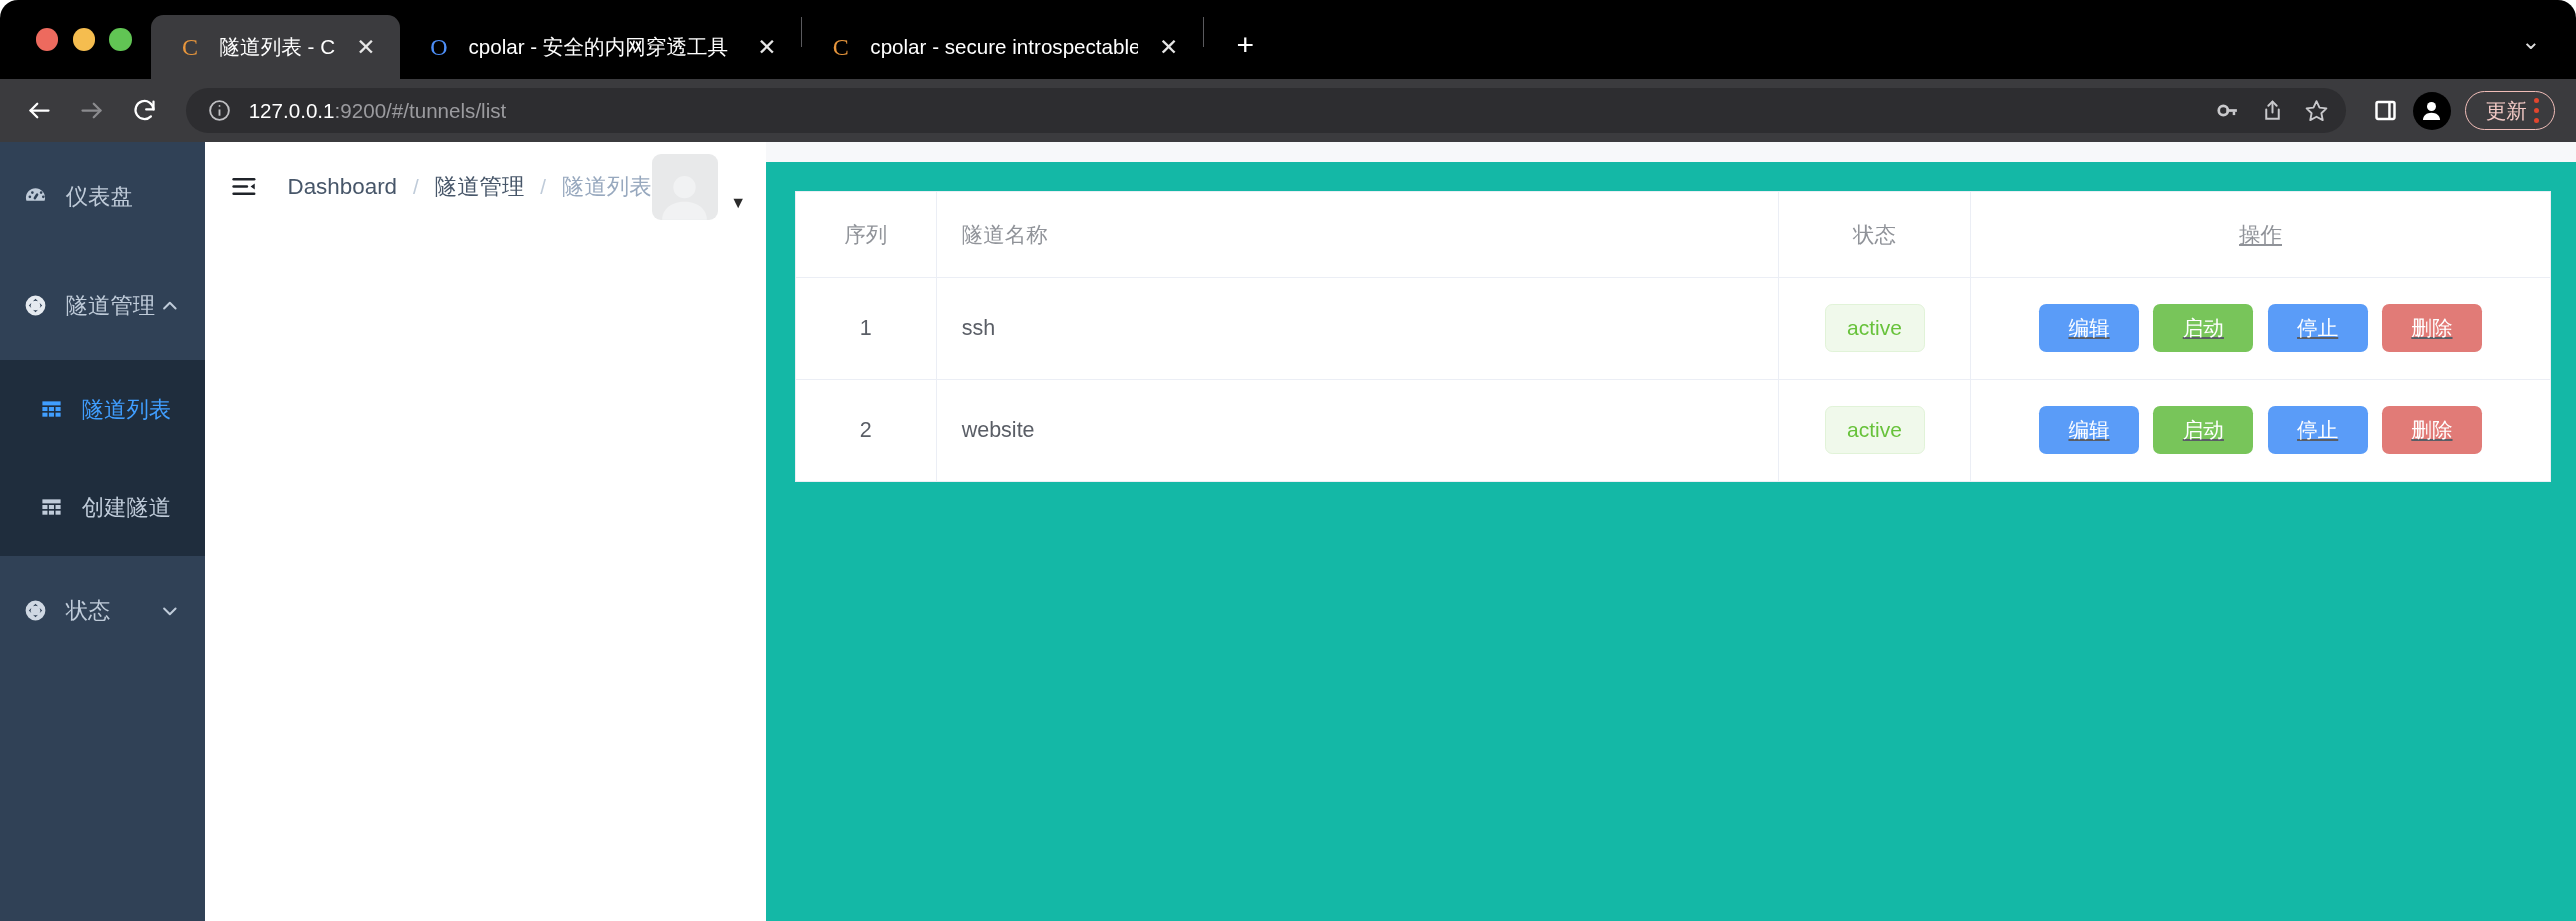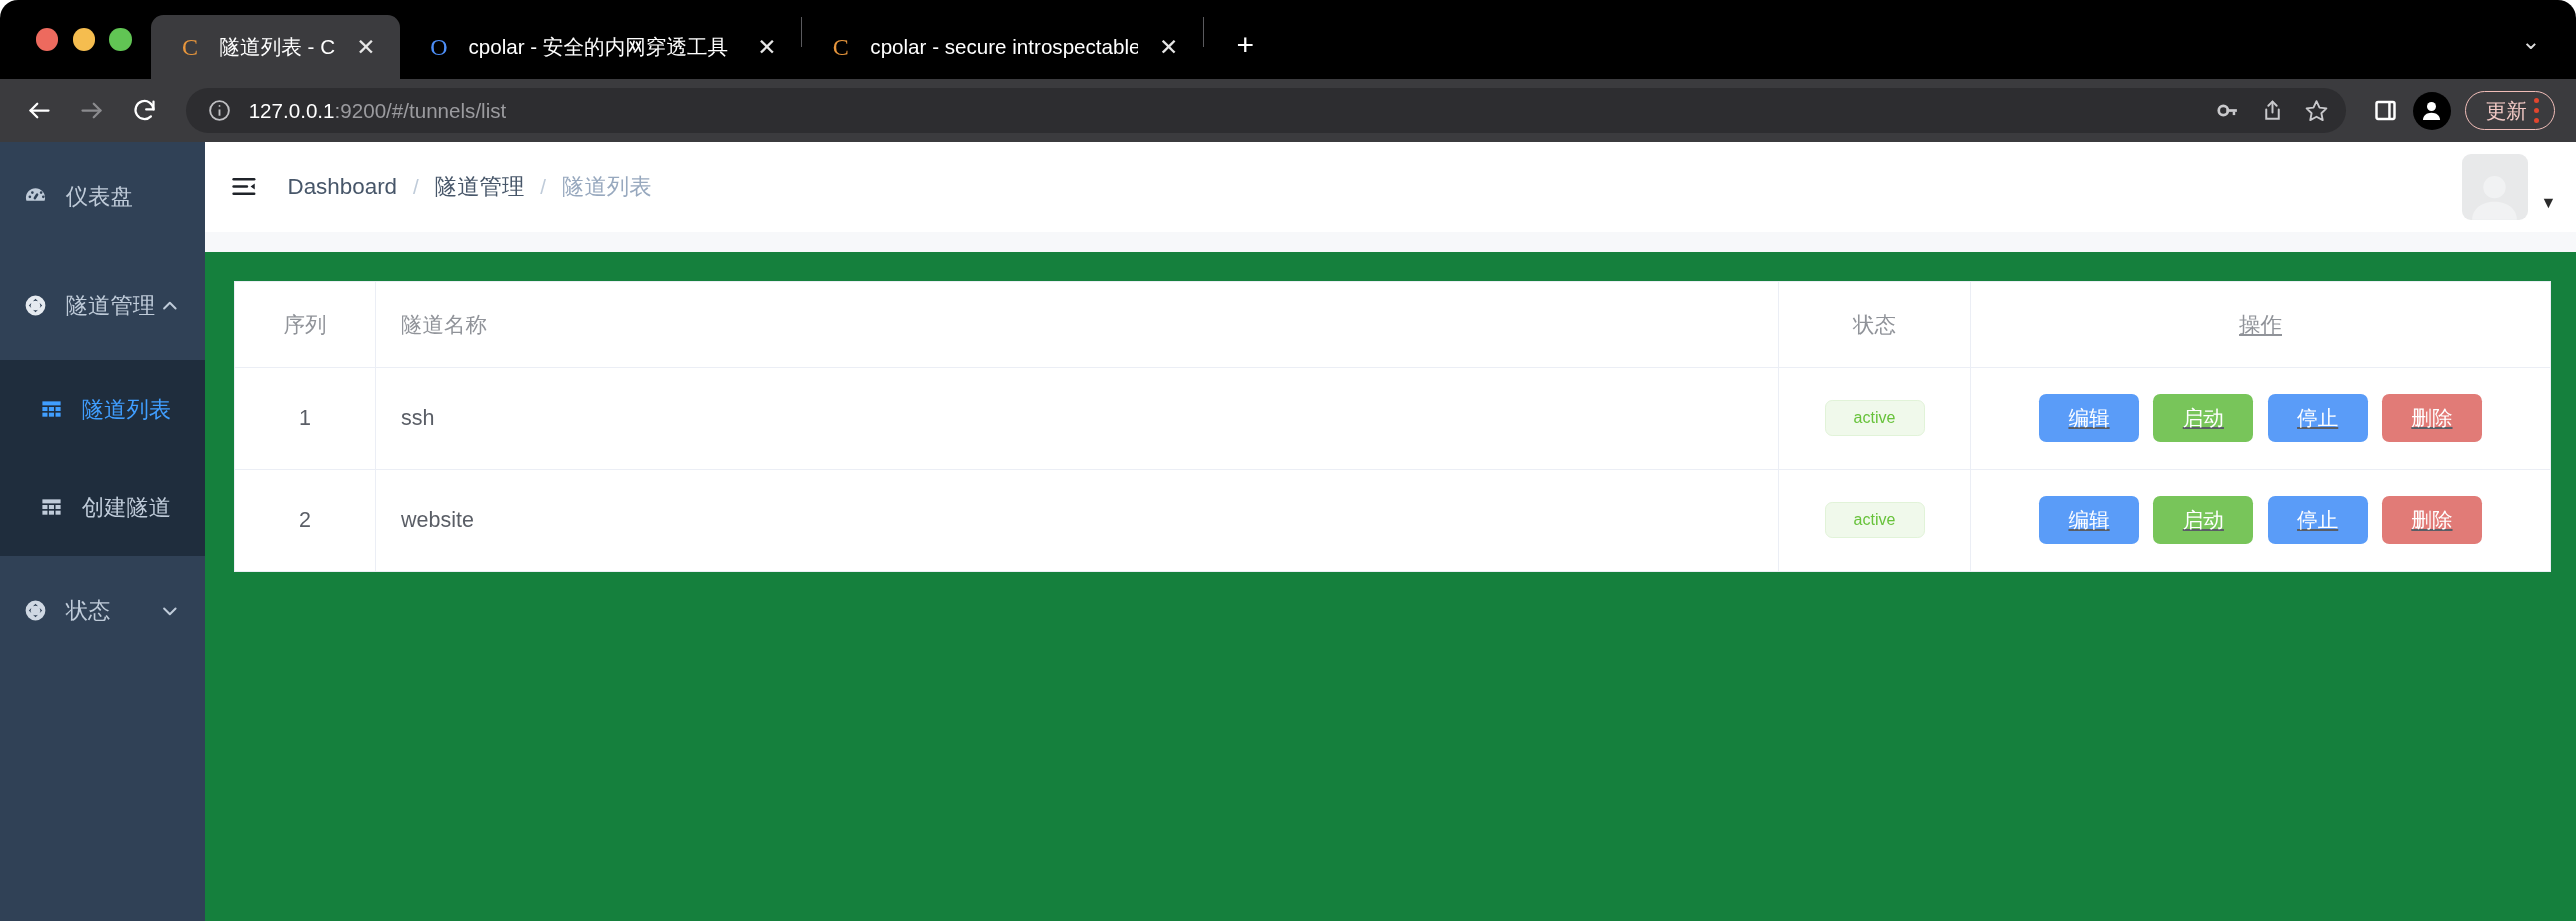--- a/index.html
+++ b/index.html
@@ -139,21 +139,21 @@
   .menu-arrow {
     position: absolute; right: 25px; top: 50%;
     transform: translateY(-50%); display: flex;
     align-items: center; justify-content: center;
   }
   .submenu { background: #1f2d3d; }
   .submenu .menu-item { height: 98px; padding-left: 32px; }
   .submenu .menu-item.active { color: #409eff; }
   .submenu .menu-item.active .menu-label { color: #409eff; }
 
-  .content { flex: 1; display: flex; flex-direction: column; min-width: 0; }
+  .content { flex: 1; display: flex; flex-direction: row; min-width: 0; }
   .topbar {
     height: 90px; background: #ffffff; flex: none;
     display: flex; align-items: center; padding: 0 19.7px 0 21.5px;
     border-bottom: 0.9px solid #ffffff;
   }
   .hamburger {
     width: 36px; height: 36px; flex: none; margin-right: 25px;
     display: flex; align-items: center; justify-content: center;
   }
   .breadcrumb { display: flex; align-items: center; gap: 0; font-size: 22.4px; }
@@ -161,21 +161,21 @@
   .crumb.current { color: #97a8be; }
   .crumb-sep { color: #bfcbd9; margin: 0 16px; font-size: 20.6px; }
   .topbar-right { margin-left: auto; display: flex; align-items: flex-end; gap: 12.5px; }
   .avatar-box {
     width: 66px; height: 66px; border-radius: 9px; background: #e8e9ea;
     display: flex; align-items: flex-end; justify-content: center;
     overflow: hidden; flex: none;
   }
   .caret-dn { color: #2b2b2b; font-size: 16px; margin-bottom: 7.2px; }
 
-  .page-body { flex: 1; background: #15803d; overflow: hidden; padding: 0; }
+  .page-body { flex: 1; background: #14b8a6; overflow: hidden; padding: 0; }
   .strip { height: 19.7px; background: #f7f8fa; }
   .table-wrap { padding: 29px 25px 0 29px; }
 
   table.tunnels {
     width: 100%; border-collapse: collapse;
     background: #fff; font-size: 21.5px;
     border-top: 0.9px solid #ebeef5;
     border-left: 0.9px solid #ebeef5;
     border-right: 0.9px solid #ebeef5;
   }
@@ -191,23 +191,23 @@
     border-bottom: 0.9px solid #ebeef5; border-right: 0.9px solid #ebeef5;
     padding: 0 18px;
   }
   table.tunnels tr:last-child td { border-bottom: 1.8px solid #ebeef5; }
   .col-seq { width: 141px; }
   .col-status { width: 192px; }
   .col-ops { width: 580px; }
 
   .badge {
     display: inline-flex; align-items: center; justify-content: center;
-    height: 36px; min-width: 100px; padding: 4px 18px;
+    height: 48px; min-width: 100px; padding: 4px 18px;
     background: #f0f9eb; border: 0.9px solid #e1f3d8;
-    border-radius: 7.2px; color: #67c23a; font-size: 16px;
+    border-radius: 7.2px; color: #67c23a; font-size: 21px;
   }
   .ops { display: flex; align-items: center; justify-content: center; gap: 14.3px; }
   .btn {
     height: 48px; min-width: 100px; padding: 0 19.7px; border: none;
     border-radius: 7.2px; color: #ffffff; font-size: 20.6px;
     font-family: inherit; display: inline-flex;
     align-items: center; justify-content: center; cursor: pointer;
   }
   .btn.blue { background: #5a9cf8; }
   .btn.green { background: #78c55a; }

